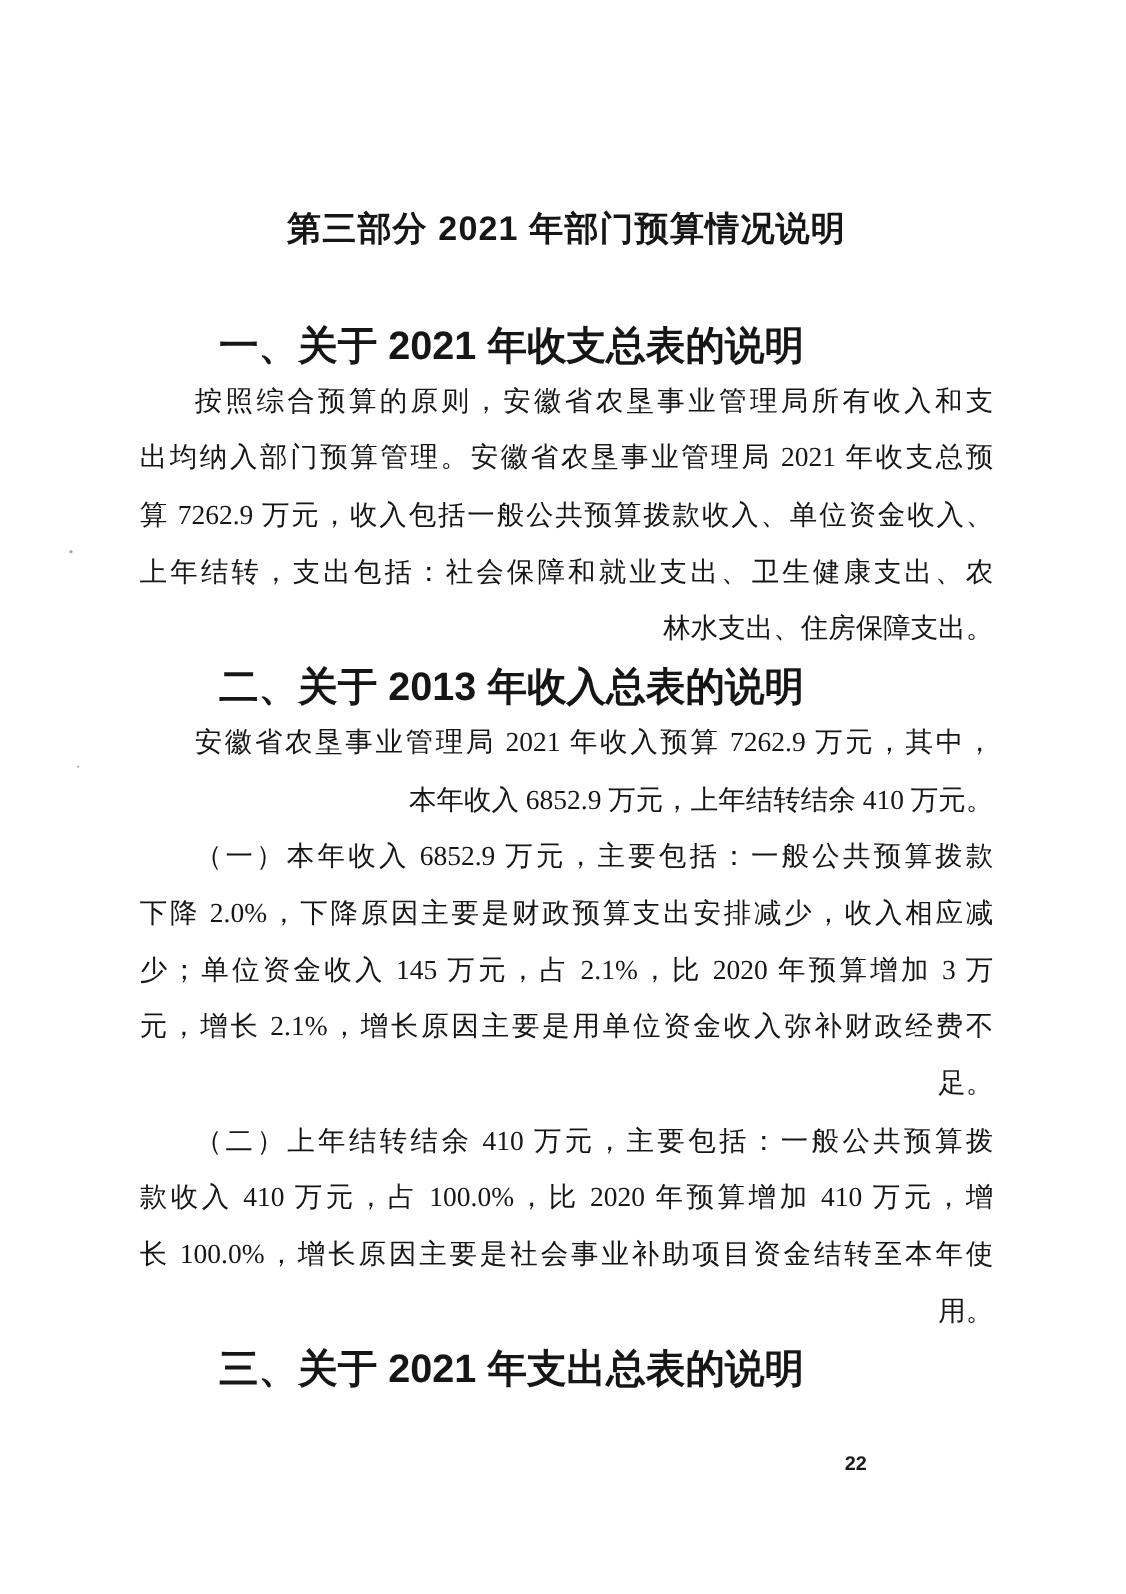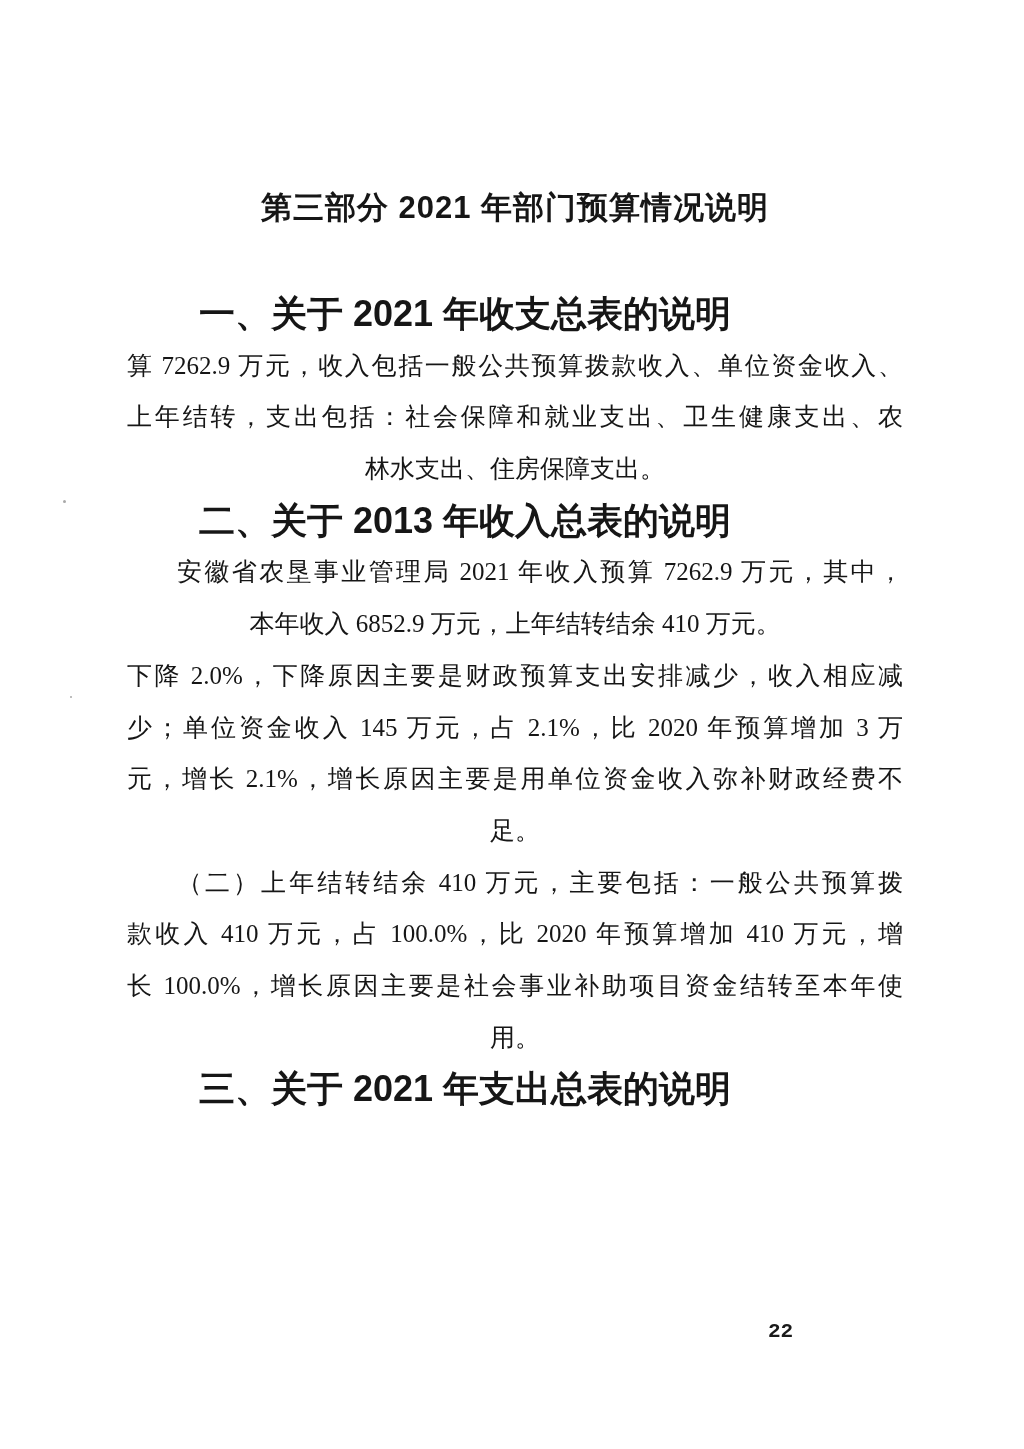--- a/index.html
+++ b/index.html
@@ -42,66 +42,69 @@
     white-space: nowrap;
     overflow: visible;
   }
   .line.body {
     font-family: "Liberation Serif", serif;
     text-align: justify;
     text-align-last: justify;
     white-space: normal;
   }
   .line.body.last {
-    text-align: center;
+    text-align: right;
     text-align-last: auto;
   }
   .line.heading {
     font-family: "Liberation Sans", sans-serif;
     font-weight: 700;
     font-size: 36px;
     text-indent: 2em;
     text-align: left;
   }
   .line.indent {
     text-indent: 2em;
   }
   .page-number {
     position: absolute;
     left: 768px;
     top: 1320px;
-    font-family: Liberation Mono, monospace;
+    font-family: Liberation Sans, sans-serif;
     font-weight: 700;
-    font-size: 21px;
+    font-size: 18px;
     color: #1a1a1a;
   }
   .speck {
     position: absolute;
     background: #a9a9a9;
     border-radius: 50%;
   }
   .speck-1 { left: 63px;  top: 500px; width: 3px; height: 3px; }
   .speck-2 { left: 70px;  top: 696px; width: 2px; height: 2px; }
 </style>
 </head>
 <body>
 
 <div class="page">
 
   <div class="content">
     <div class="doc-title">第三部分 2021 年部门预算情况说明</div>
 
     <div class="doc-body">
         <div class="line heading">一、关于 2021 年收支总表的说明</div>
+        <div class="line body indent">按照综合预算的原则，安徽省农垦事业管理局所有收入和支</div>
+        <div class="line body">出均纳入部门预算管理。安徽省农垦事业管理局 2021 年收支总预</div>
         <div class="line body">算 7262.9 万元，收入包括一般公共预算拨款收入、单位资金收入、</div>
         <div class="line body">上年结转，支出包括：社会保障和就业支出、卫生健康支出、农</div>
         <div class="line body last">林水支出、住房保障支出。</div>
         <div class="line heading">二、关于 2013 年收入总表的说明</div>
         <div class="line body indent">安徽省农垦事业管理局 2021 年收入预算 7262.9 万元，其中，</div>
         <div class="line body last">本年收入 6852.9 万元，上年结转结余 410 万元。</div>
+        <div class="line body indent">（一）本年收入 6852.9 万元，主要包括：一般公共预算拨款</div>
         <div class="line body">下降 2.0%，下降原因主要是财政预算支出安排减少，收入相应减</div>
         <div class="line body">少；单位资金收入 145 万元，占 2.1%，比 2020 年预算增加 3 万</div>
         <div class="line body">元，增长 2.1%，增长原因主要是用单位资金收入弥补财政经费不</div>
         <div class="line body last">足。</div>
         <div class="line body indent">（二）上年结转结余 410 万元，主要包括：一般公共预算拨</div>
         <div class="line body">款收入 410 万元，占 100.0%，比 2020 年预算增加 410 万元，增</div>
         <div class="line body">长 100.0%，增长原因主要是社会事业补助项目资金结转至本年使</div>
         <div class="line body last">用。</div>
         <div class="line heading">三、关于 2021 年支出总表的说明</div>
       </div>

